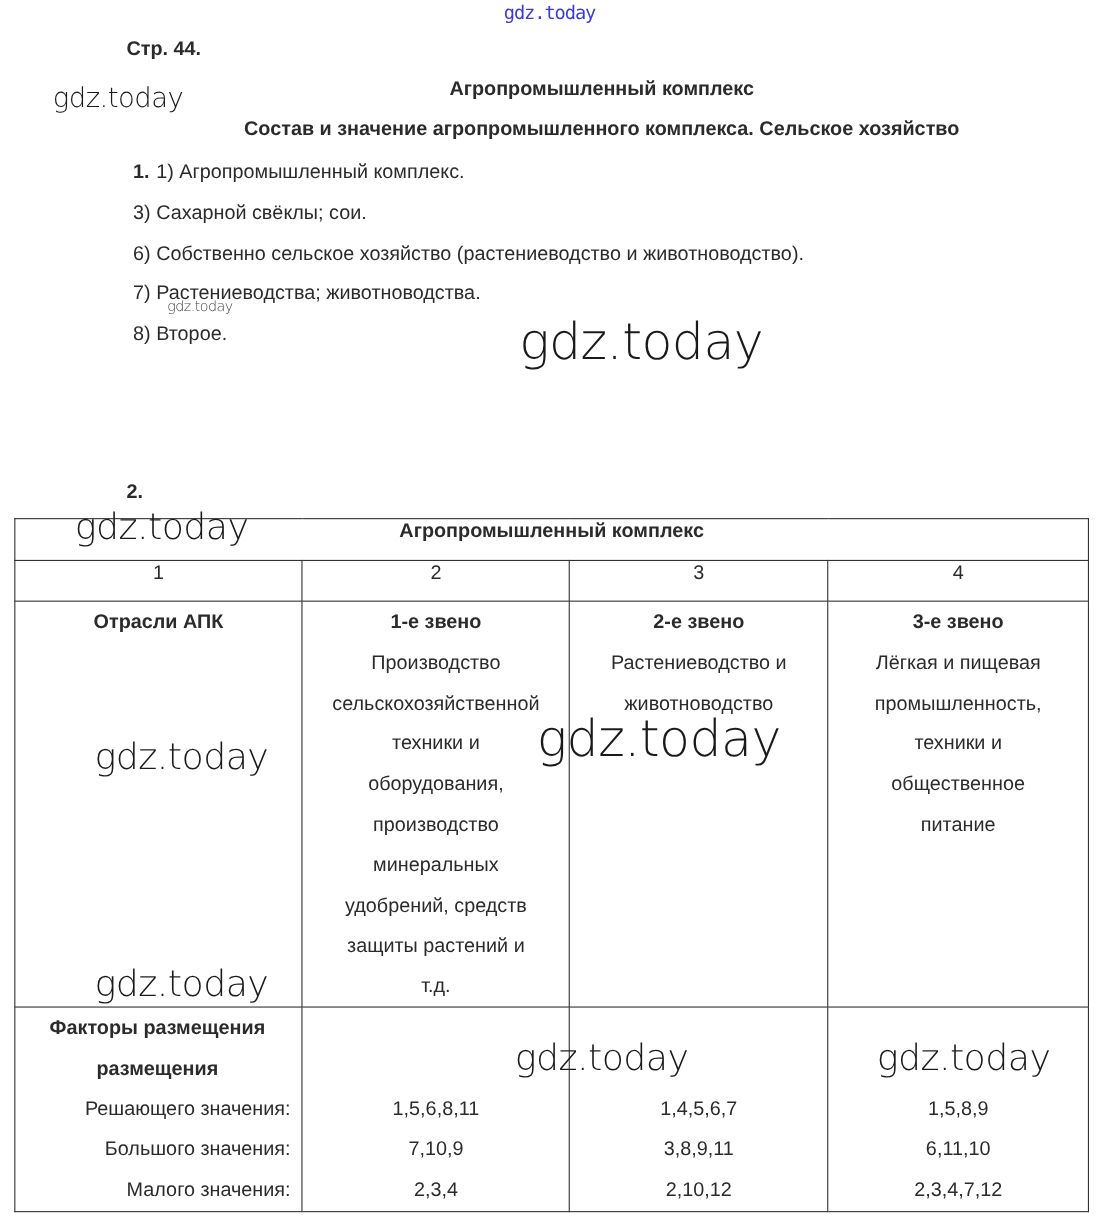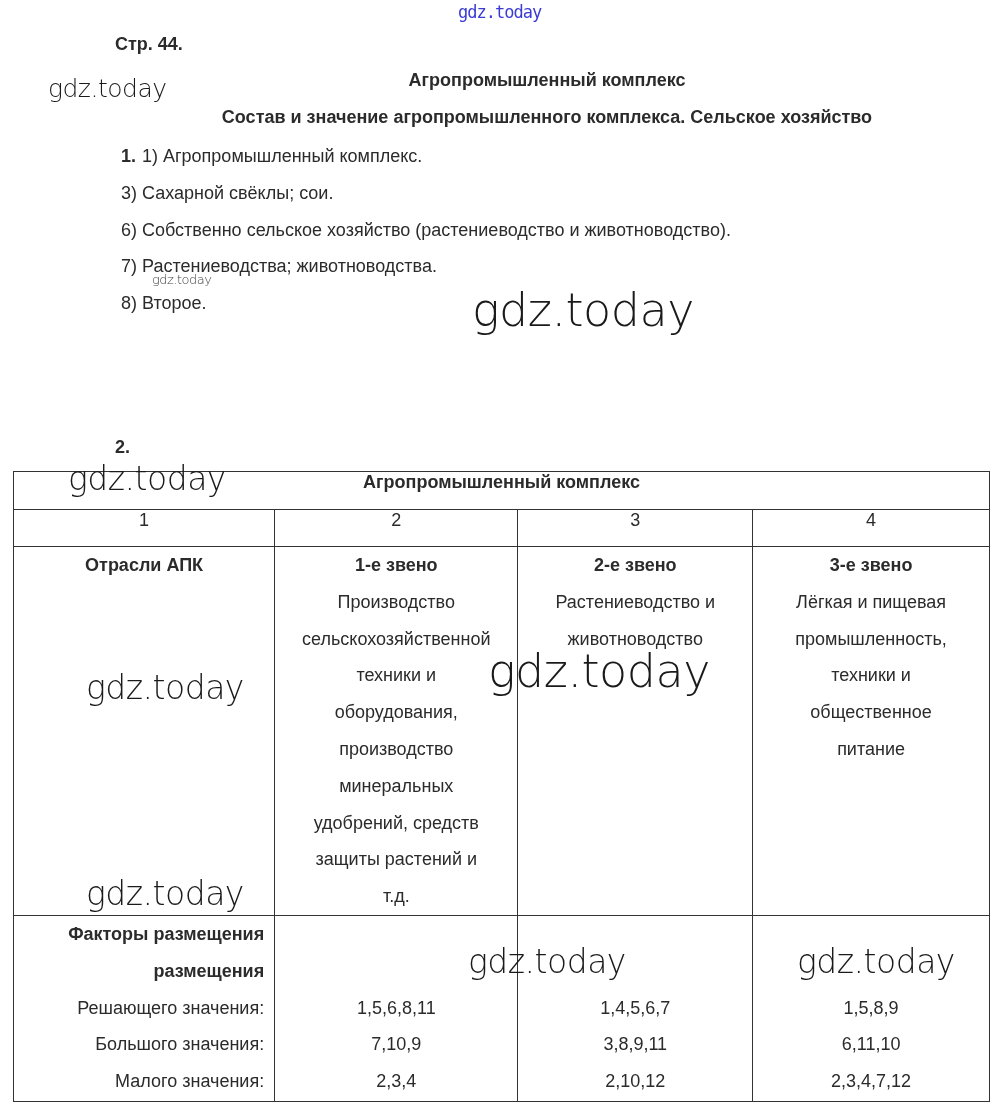--- a/index.html
+++ b/index.html
@@ -32,21 +32,21 @@
     position: absolute; left: 13px; top: 471px; width: 977px;
     border-collapse: collapse; font-size: 18px; color: #2b2b2b;
   }
   table.apk td { border: 1px solid #333; text-align: center; vertical-align: top; padding: 0; }
   .row-title td { height: 37px; vertical-align: middle; font-weight: bold; }
   .row-nums td { height: 36px; vertical-align: middle; }
   .row-links td { height: 364px; line-height: 36.8px; padding-top: 0; }
   .row-links .head { font-weight: bold; display: block; }
   .row-factors td { height: 185px; line-height: 36.8px; }
   .row-factors .lbl { text-align: right; padding-right: 10px; }
-  .row-factors .lbl .fh { font-weight: bold; text-align: right; display: block; padding-left: 8px; }
+  .row-factors .lbl .fh { font-weight: bold; text-align: center; display: block; padding-left: 8px; }
   .cw1 { width: 262px; } .cw2 { width: 243px; } .cw3 { width: 235px; } .cw4 { width: 237px; }
   .sp { display: block; height: 73.6px; }
   .line { display: block; }
 </style>
 </head>
 <body>
 
 <div class="wm wm-top">gdz.today</div>
 <div class="wm wm-a">gdz.today</div>
 <div class="wm wm-b">gdz.today</div>

